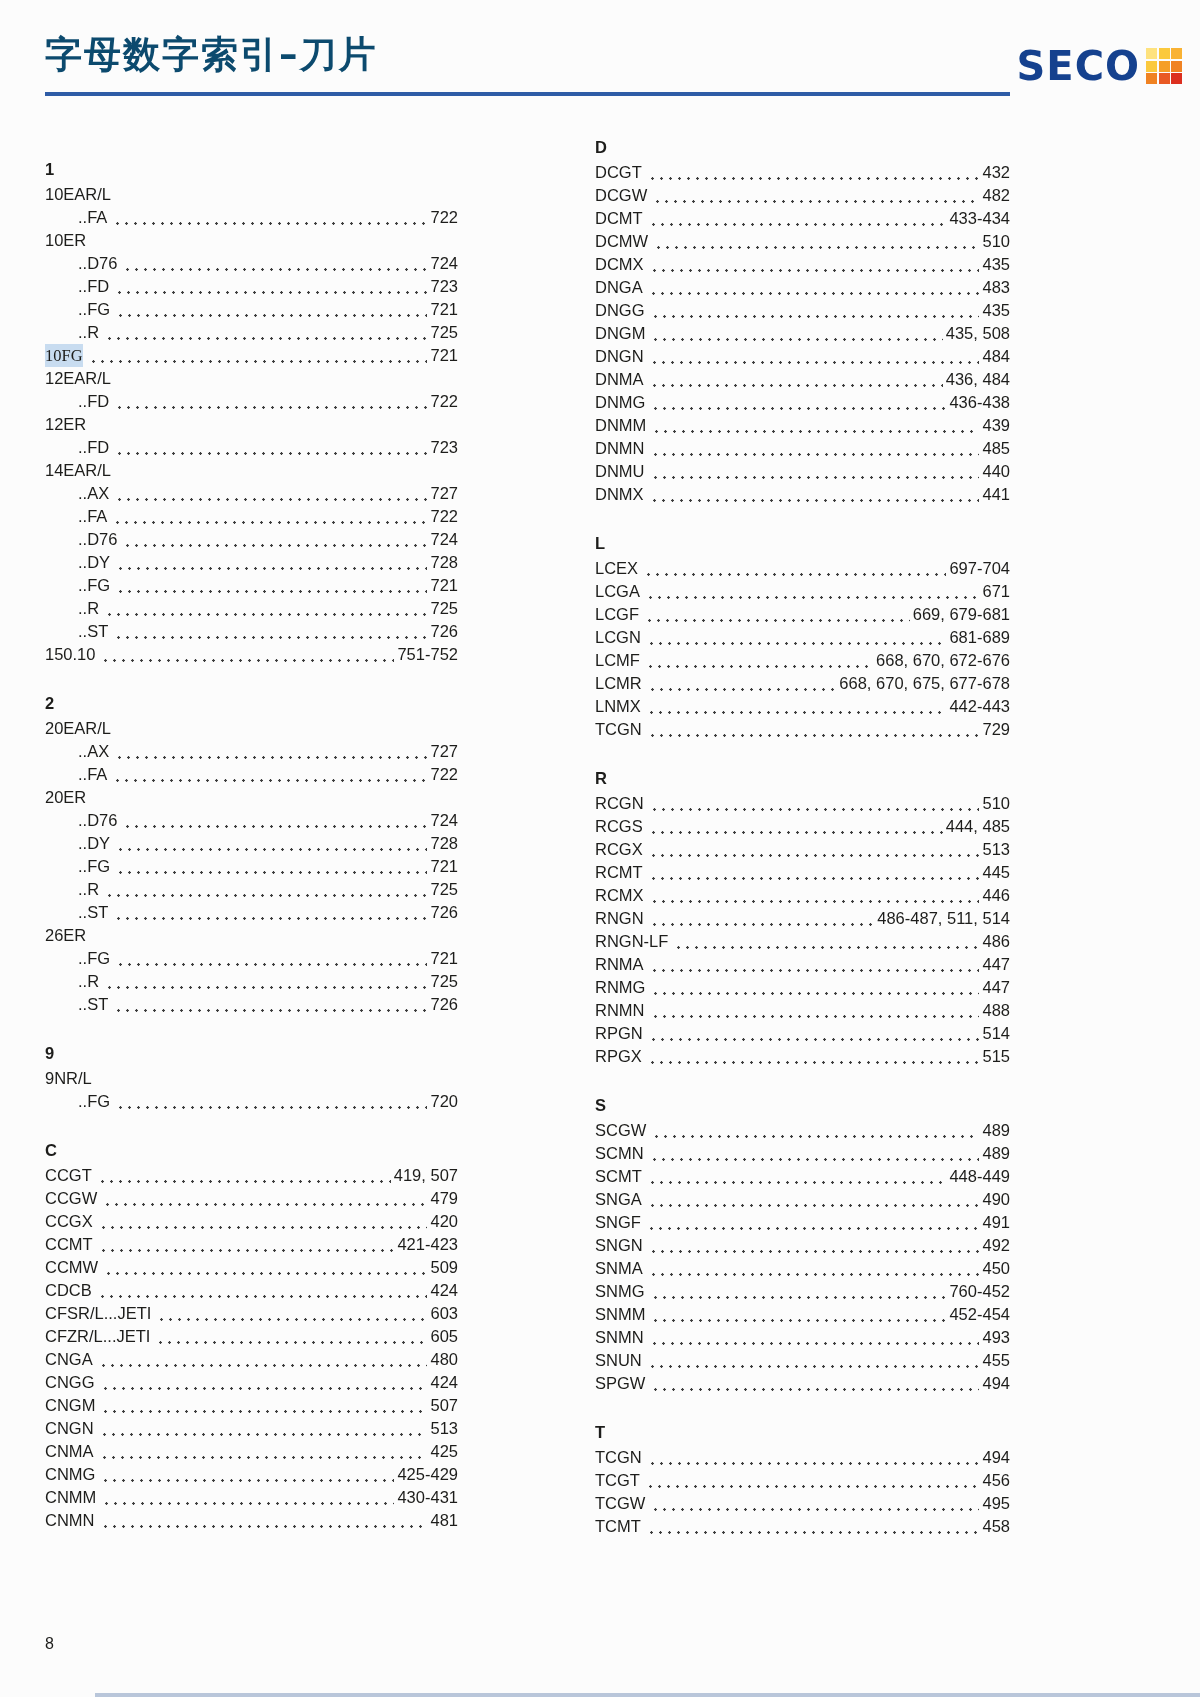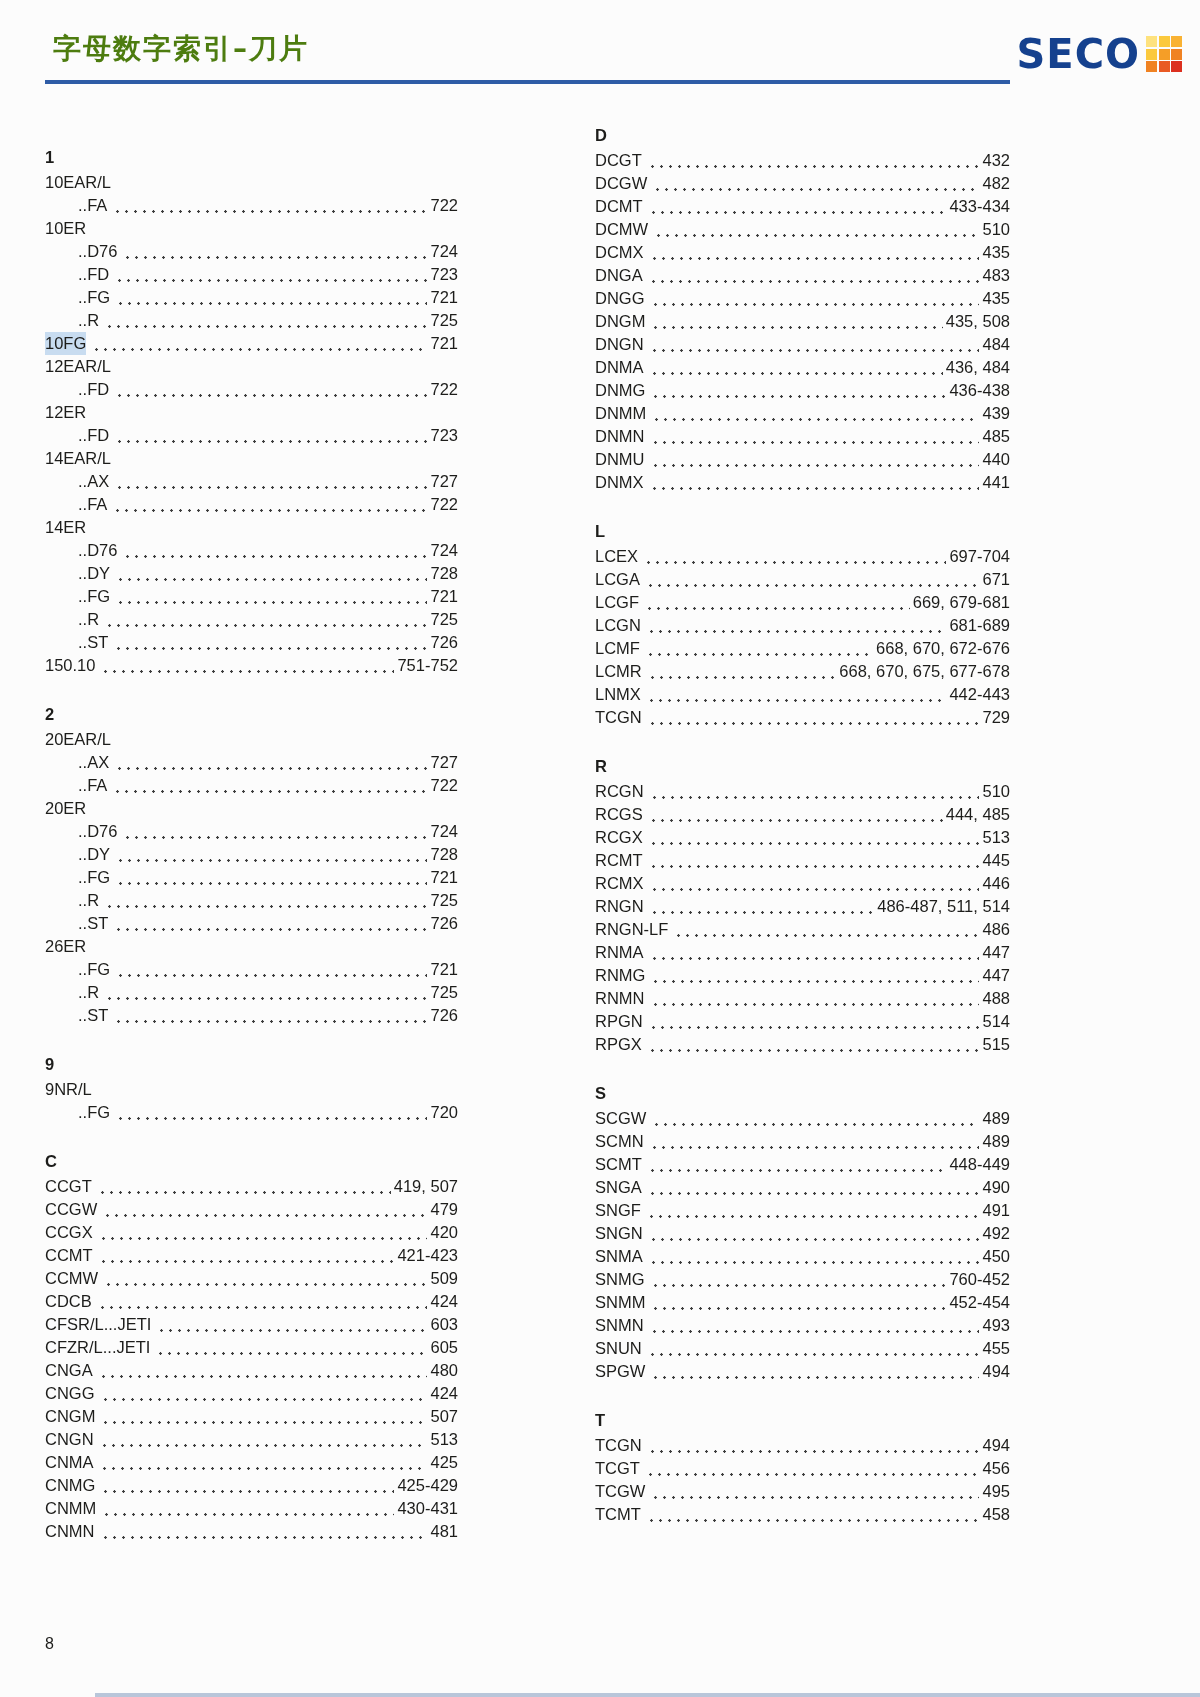--- a/index.html
+++ b/index.html
@@ -13,26 +13,25 @@
     color: var(--text, #1d1d1b);
     overflow: hidden;
   }
   .header {
     display: flex;
     justify-content: space-between;
     align-items: flex-end;
     padding: 30px 168px 0 45px;
   }
   .header h1 {
-    font-size: 28px;
+    font-size: 37px;
     font-weight: 700;
     letter-spacing: 2px;
-    color: #4d7c0f;
+    color: #0c4a6e;
     font-family: "DejaVu Sans", "Liberation Sans", sans-serif;
-    margin-left: 8px;
   }
   .logo {
     display: flex;
     align-items: flex-end;
     gap: 6px;
     transform: translate(150px, 4px);
   }
   .logo-text {
     font-size: 40px;
     line-height: 36px;
@@ -72,21 +71,21 @@
   }
   .row {
     display: flex;
     align-items: baseline;
     font-size: 16.5px;
     line-height: 23px;
     white-space: nowrap;
   }
   .row.indent { padding-left: 33px; }
   .label { flex: 0 0 auto; }
-  .label.highlight { background: var(--highlight, #c8dcf0); }
+  .label.highlight { background: var(--highlight, #c8dcf0); font-family: Liberation Serif, serif; }
   .leader {
     flex: 1 1 auto;
     align-self: flex-end;
     height: 5px;
     margin: 0 3px 3px 6px;
     background-image: radial-gradient(circle, #3c3c3c 1.15px, rgba(0,0,0,0) 1.45px);
     background-size: 9px 5px;
     background-repeat: repeat-x;
     background-position: left bottom;
     min-width: 12px;
@@ -194,23 +193,20 @@
           <div class="row indent">
             <span class="label">..AX</span>
             <span class="leader"></span>
             <span class="num">727</span>
           </div>
           <div class="row indent">
             <span class="label">..FA</span>
             <span class="leader"></span>
             <span class="num">722</span>
           </div>
-          <div class="row">
-            <span class="label">14ER</span>
-          </div>
           <div class="row indent">
             <span class="label">..D76</span>
             <span class="leader"></span>
             <span class="num">724</span>
           </div>
           <div class="row indent">
             <span class="label">..DY</span>
             <span class="leader"></span>
             <span class="num">728</span>
           </div>

